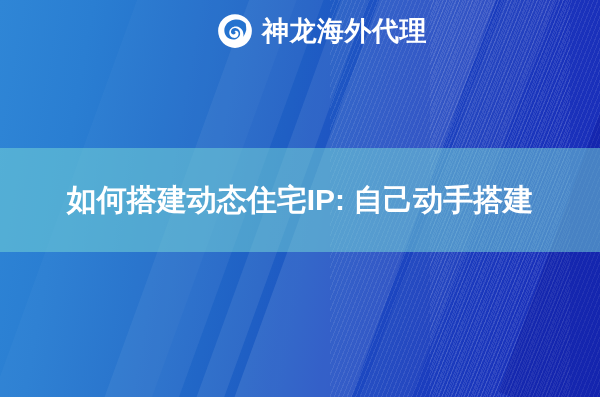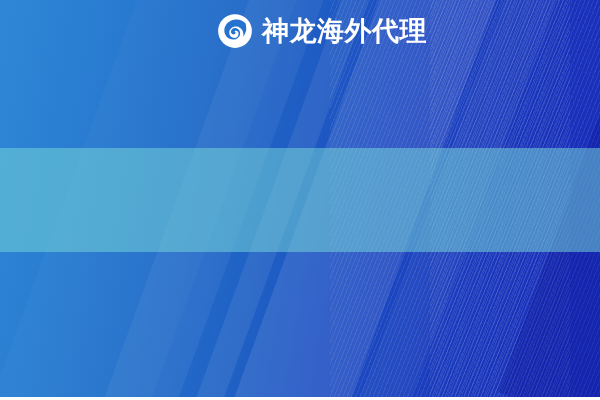--- a/index.html
+++ b/index.html
@@ -192,16 +192,17 @@
       <circle cx="32" cy="32" r="30" fill="#ffffff"></circle>
       <path d="M52 20c-5-7-14-10-22-8C20 14 13 22 13 31c0 9 7 16 16 16 6 0 11-4 12-9 1-5-2-10-7-11-4-1-8 1-9 5-1 3 1 6 4 6 2 0 4-1 4-3 0-1-1-2-2-2 0 0 2-2 4-1 3 1 4 4 3 7-1 4-5 6-9 5-5-1-8-6-7-11 1-6 7-10 13-9 7 1 12 7 12 14 0 2 0 3-1 5 3-4 5-9 6-13 0-3 0-6-1-10z" fill="#2573cf"></path>
       <path d="M22 24c4-3 10-4 15-2-3-3-8-4-12-3-4 1-7 3-9 6 2-1 4-1 6-1z" fill="#2573cf"></path>
     </svg>
     <span class="logo-text">神龙海外代理</span>
   </div>
 
   <div class="title-band"></div>
 
   <div class="headline">
+    <span class="headline-line">如何搭建动态住宅IP: 自己动手搭建</span>
   </div>
 
   <div class="bottom-strip"></div>
 </div>
 
 </body></html>

